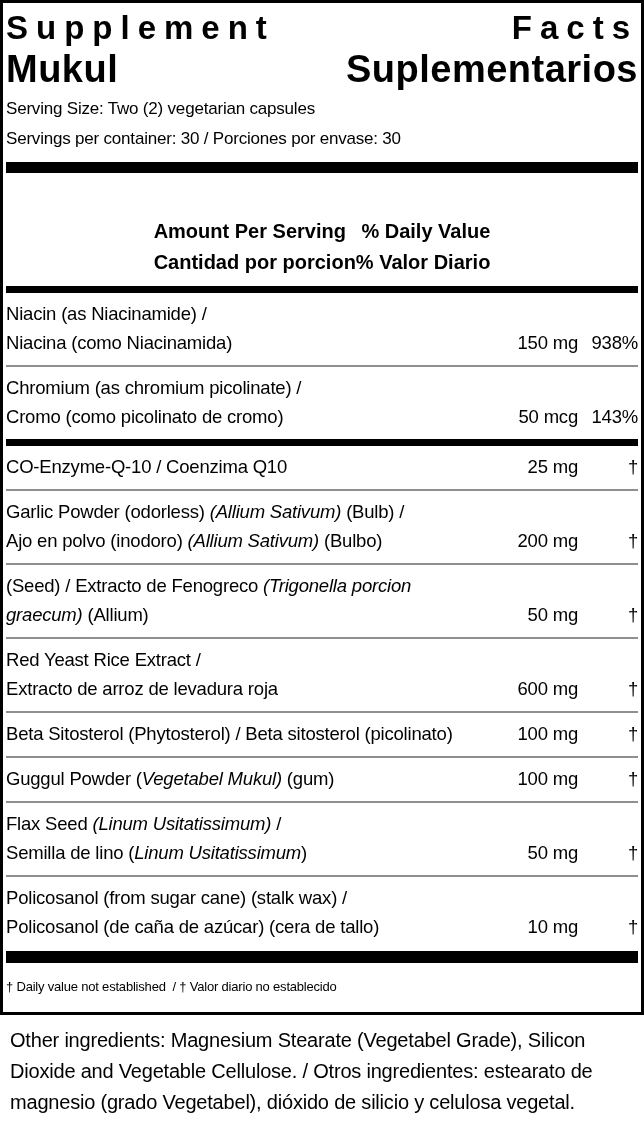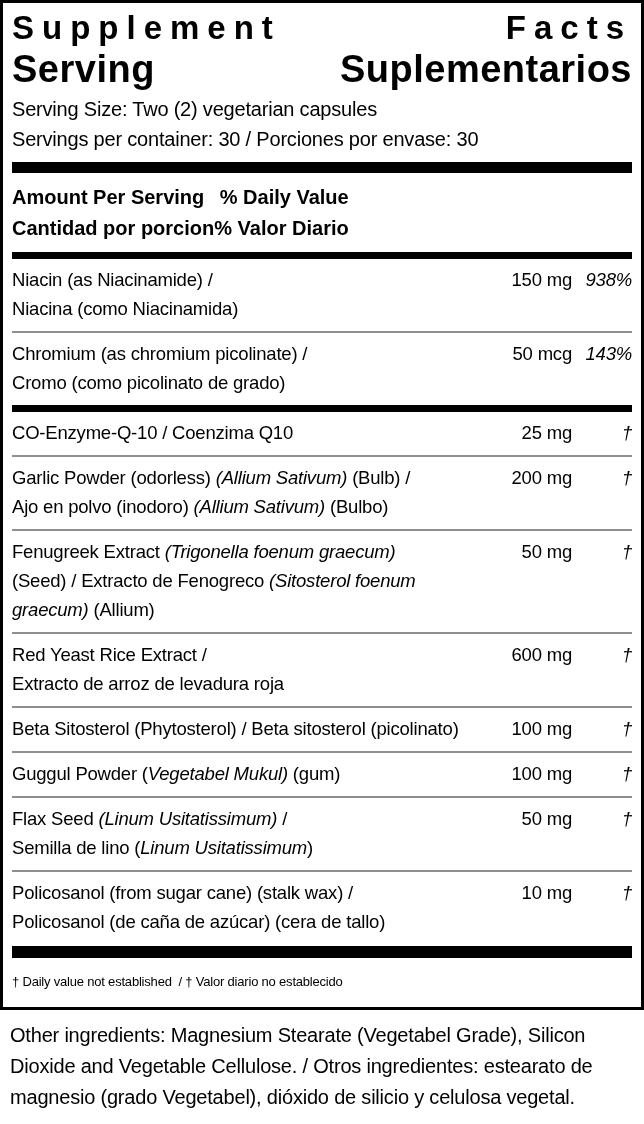--- a/index.html
+++ b/index.html
@@ -1,46 +1,46 @@
 <!DOCTYPE html>
 <html><head>
 <meta charset="utf-8">
 <style>
   html,body{margin:0;padding:0;background:#fff;color:#000;}
   body{width:644px;font-family:"Liberation Sans","DejaVu Sans",sans-serif;-webkit-font-smoothing:antialiased;}
-  .panel{border:3px solid #000;padding:0 9px;box-sizing:border-box;}
+  .panel{border:3px solid #000;padding:0 3px;box-sizing:border-box;}
   .title-en{font-size:33px;font-weight:bold;line-height:38px;margin:6px 0 0;
             text-align:justify;text-align-last:justify;letter-spacing:8px;white-space:nowrap;}
   .title-es{font-size:38px;font-weight:bold;line-height:44px;margin:0 0 3px;
             text-align:justify;text-align-last:justify;letter-spacing:0.5px;white-space:nowrap;}
-  .serving-line{font-size:20px;line-height:30px;letter-spacing:-0.2px;}
+  .serving-line{font-size:17px;line-height:30px;letter-spacing:-0.2px;}
   .bar-xl{height:11px;background:#000;margin:8px 0 4px;}
   .bar-md{height:7px;background:#000;}
   .bar-ft{height:12px;background:#000;margin-top:2px;}
-  .colheader{display:flex;justify-content:flex-start;align-items:flex-end;
+  .colheader{display:flex;justify-content:center;align-items:flex-end;
              font-weight:bold;font-size:20px;line-height:31px;padding:5px 0 8px;}
-  .colheader .rightcol{text-align:right;}
-  .row{display:flex;align-items:flex-start;padding:6px 0 8px;
+  .colheader .rightcol{text-align:right;margin-top:34px;}
+  .row{display:flex;align-items:flex-end;padding:6px 0 8px;
        font-size:18.5px;line-height:29px;letter-spacing:-0.2px;}
   .row .name{flex:1;min-width:0;padding-right:4px;}
   .row .name .line{white-space:nowrap;}
   .row .amt{flex:none;width:84px;text-align:right;white-space:nowrap;}
-  .row .dv{flex:none;width:60px;text-align:right;white-space:nowrap;font-style:italic;}
+  .row .dv{flex:none;width:60px;text-align:right;white-space:nowrap;}
   .i{font-style:italic;}
   .sep-thin{height:2px;background:#8f8f8f;}
   .footnote{font-size:13px;line-height:29px;padding:9px 0 11px;white-space:pre-wrap;letter-spacing:-0.2px;}
   .other{font-size:20px;line-height:31px;padding:10px 10px 6px 10px;letter-spacing:-0.2px;}
 </style>
 </head>
 <body>
 
 <div class="panel">
 
   <div class="title-en">Supplement Facts</div>
-  <div class="title-es">Serving Suplementarios</div>
+  <div class="title-es">Mukul Suplementarios</div>
 
   <div>
     <div class="serving-line">Serving Size: Two (2) vegetarian capsules</div>
     <div class="serving-line">Servings per container: 30 / Porciones por envase: 30</div>
   </div>
 
   <div class="bar-xl"></div>
 
   <div class="colheader">
     <div class="leftcol">
@@ -61,21 +61,21 @@
           <div class="line"><span>Niacin (as Niacinamide) /</span></div>
           <div class="line"><span>Niacina (como Niacinamida)</span></div>
         </div>
         <div class="amt">150 mg</div>
         <div class="dv">938%</div>
       </div>
       <div class="sep-thin"></div>
       <div class="row">
         <div class="name">
           <div class="line"><span>Chromium (as chromium picolinate) /</span></div>
-          <div class="line"><span>Cromo (como picolinato de grado)</span></div>
+          <div class="line"><span>Cromo (como picolinato de cromo)</span></div>
         </div>
         <div class="amt">50 mcg</div>
         <div class="dv">143%</div>
       </div>
       <div class="bar-md"></div>
       <div class="row">
         <div class="name">
           <div class="line"><span>CO-Enzyme-Q-10 / Coenzima Q10</span></div>
         </div>
         <div class="amt">25 mg</div>
@@ -86,22 +86,21 @@
         <div class="name">
           <div class="line"><span>Garlic Powder (odorless) </span><span class="i">(Allium Sativum)</span><span> (Bulb) /</span></div>
           <div class="line"><span>Ajo en polvo (inodoro) </span><span class="i">(Allium Sativum)</span><span> (Bulbo)</span></div>
         </div>
         <div class="amt">200 mg</div>
         <div class="dv">†</div>
       </div>
       <div class="sep-thin"></div>
       <div class="row">
         <div class="name">
-          <div class="line"><span>Fenugreek Extract </span><span class="i">(Trigonella foenum graecum)</span></div>
-          <div class="line"><span>(Seed) / Extracto de Fenogreco </span><span class="i">(Sitosterol foenum</span></div>
+          <div class="line"><span>(Seed) / Extracto de Fenogreco </span><span class="i">(Trigonella porcion</span></div>
           <div class="line"><span class="i">graecum)</span><span> (Allium)</span></div>
         </div>
         <div class="amt">50 mg</div>
         <div class="dv">†</div>
       </div>
       <div class="sep-thin"></div>
       <div class="row">
         <div class="name">
           <div class="line"><span>Red Yeast Rice Extract /</span></div>
           <div class="line"><span>Extracto de arroz de levadura roja</span></div>

